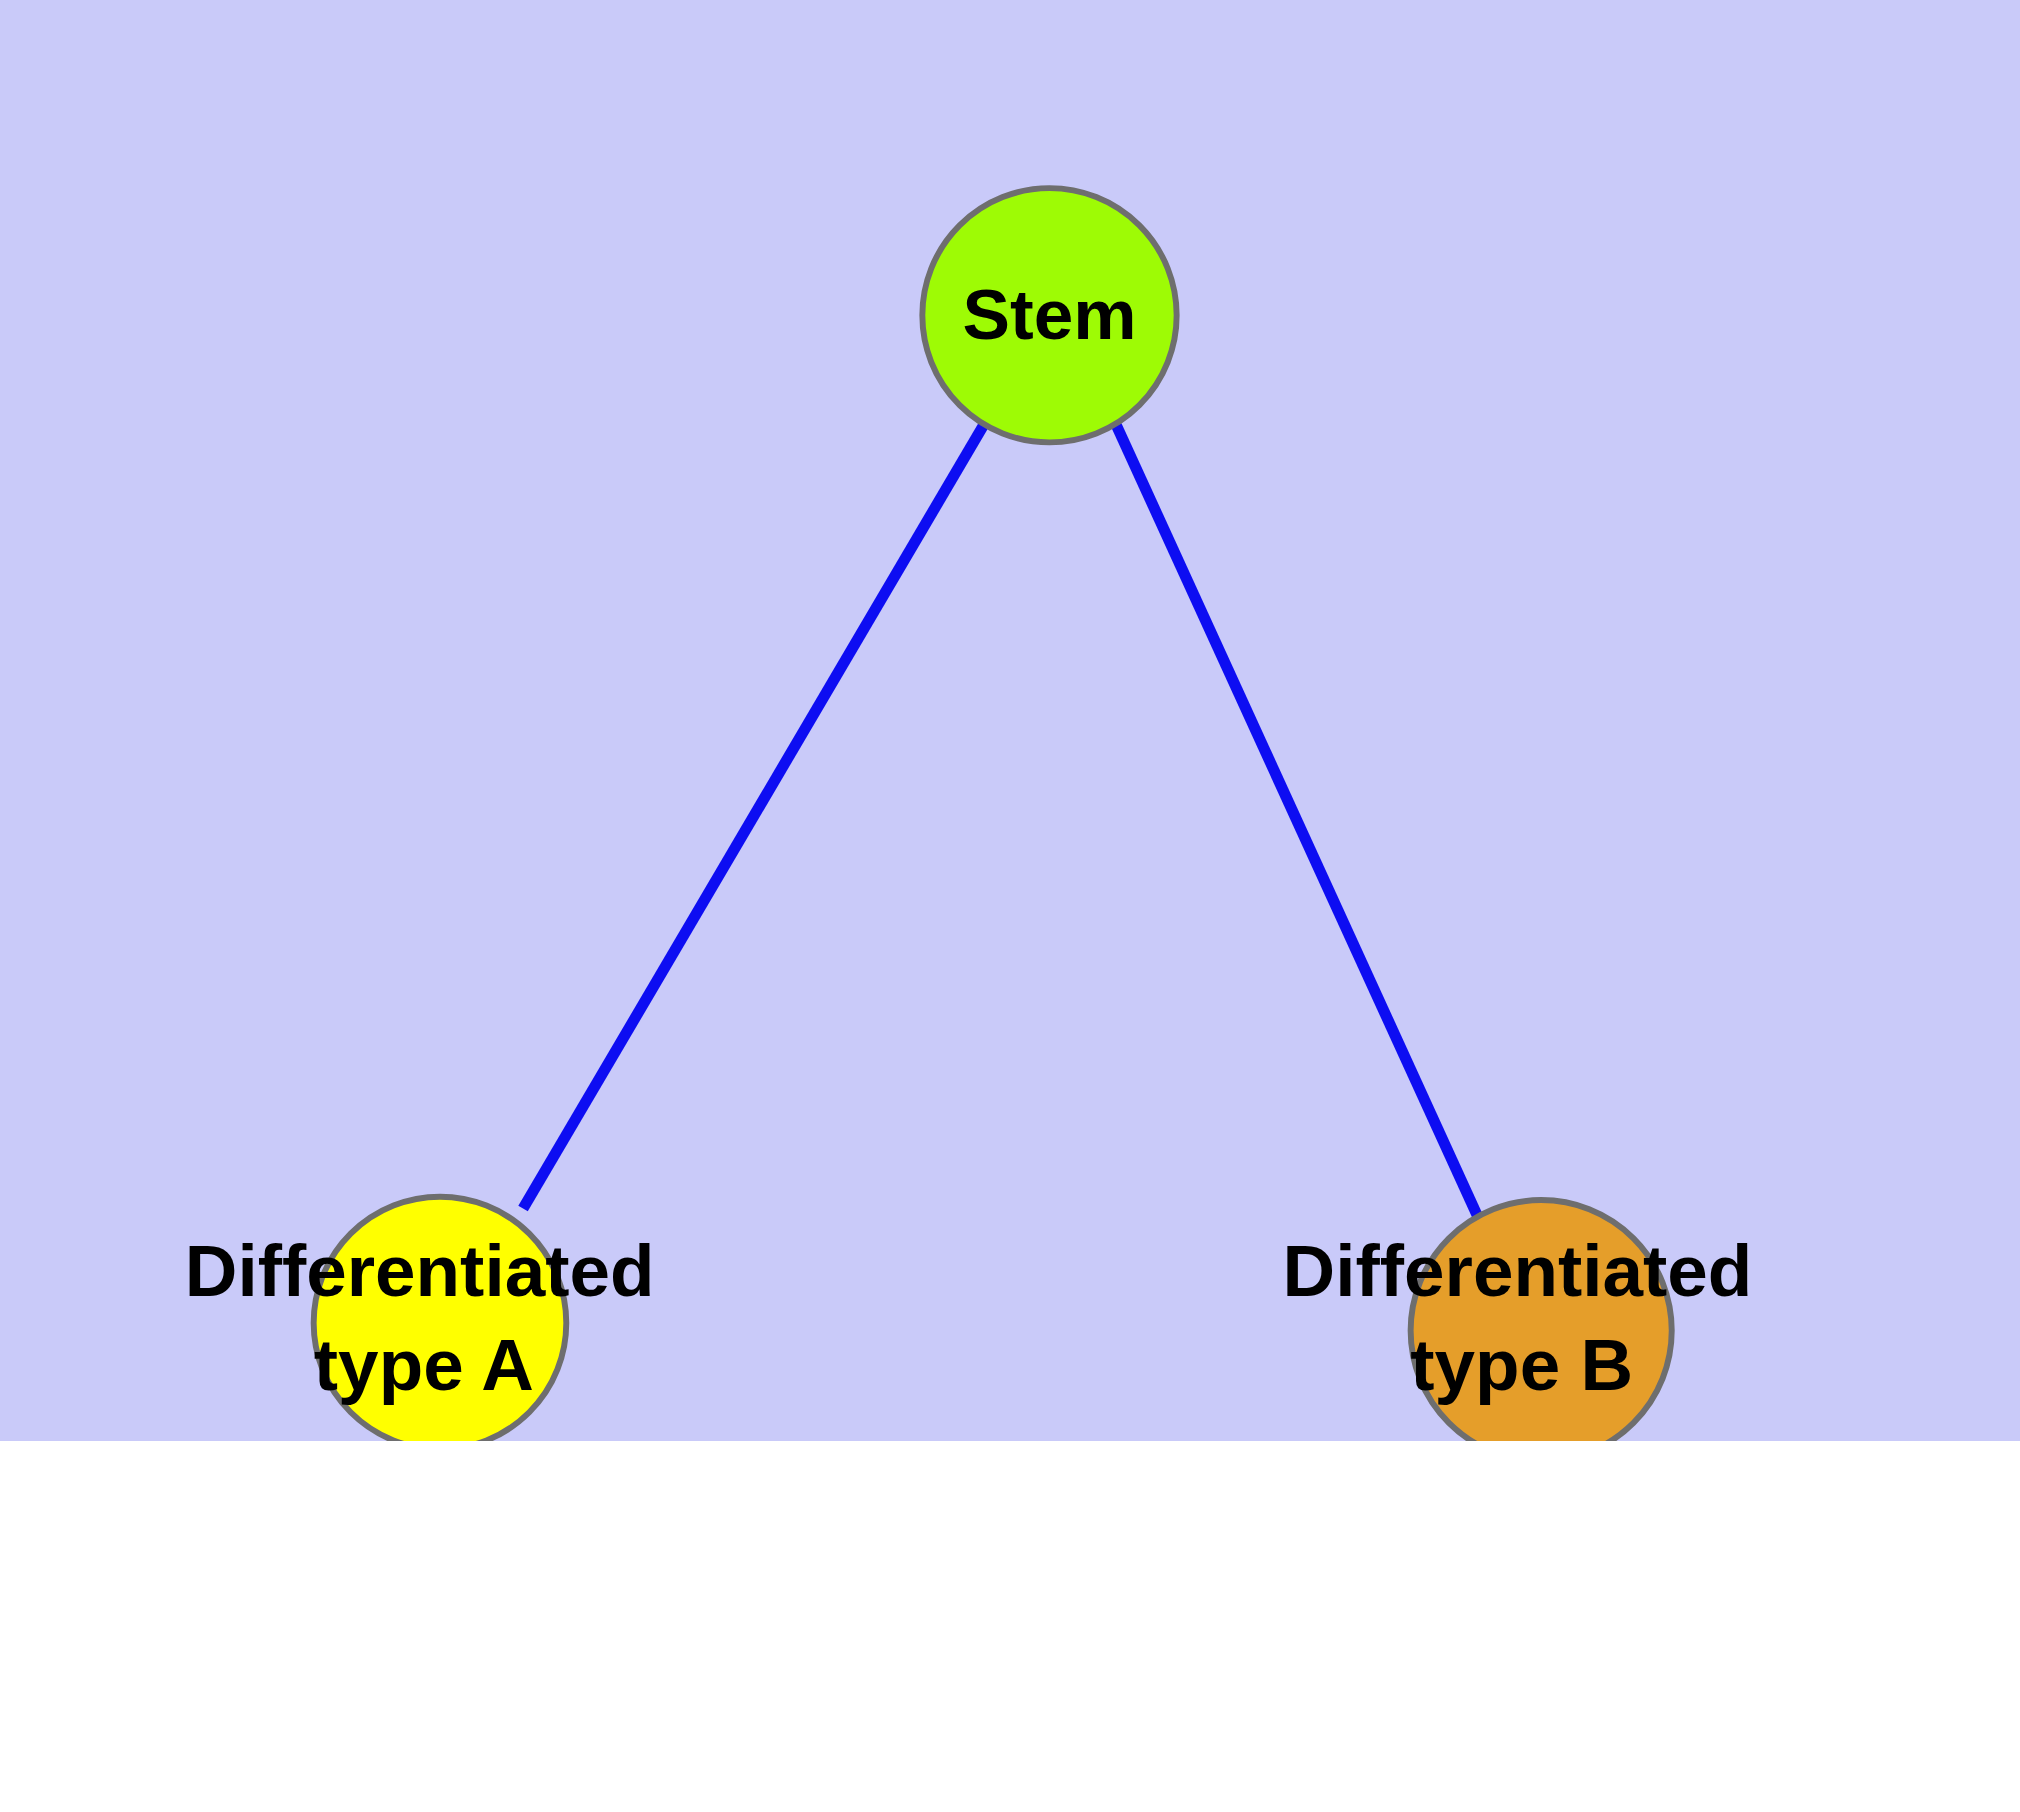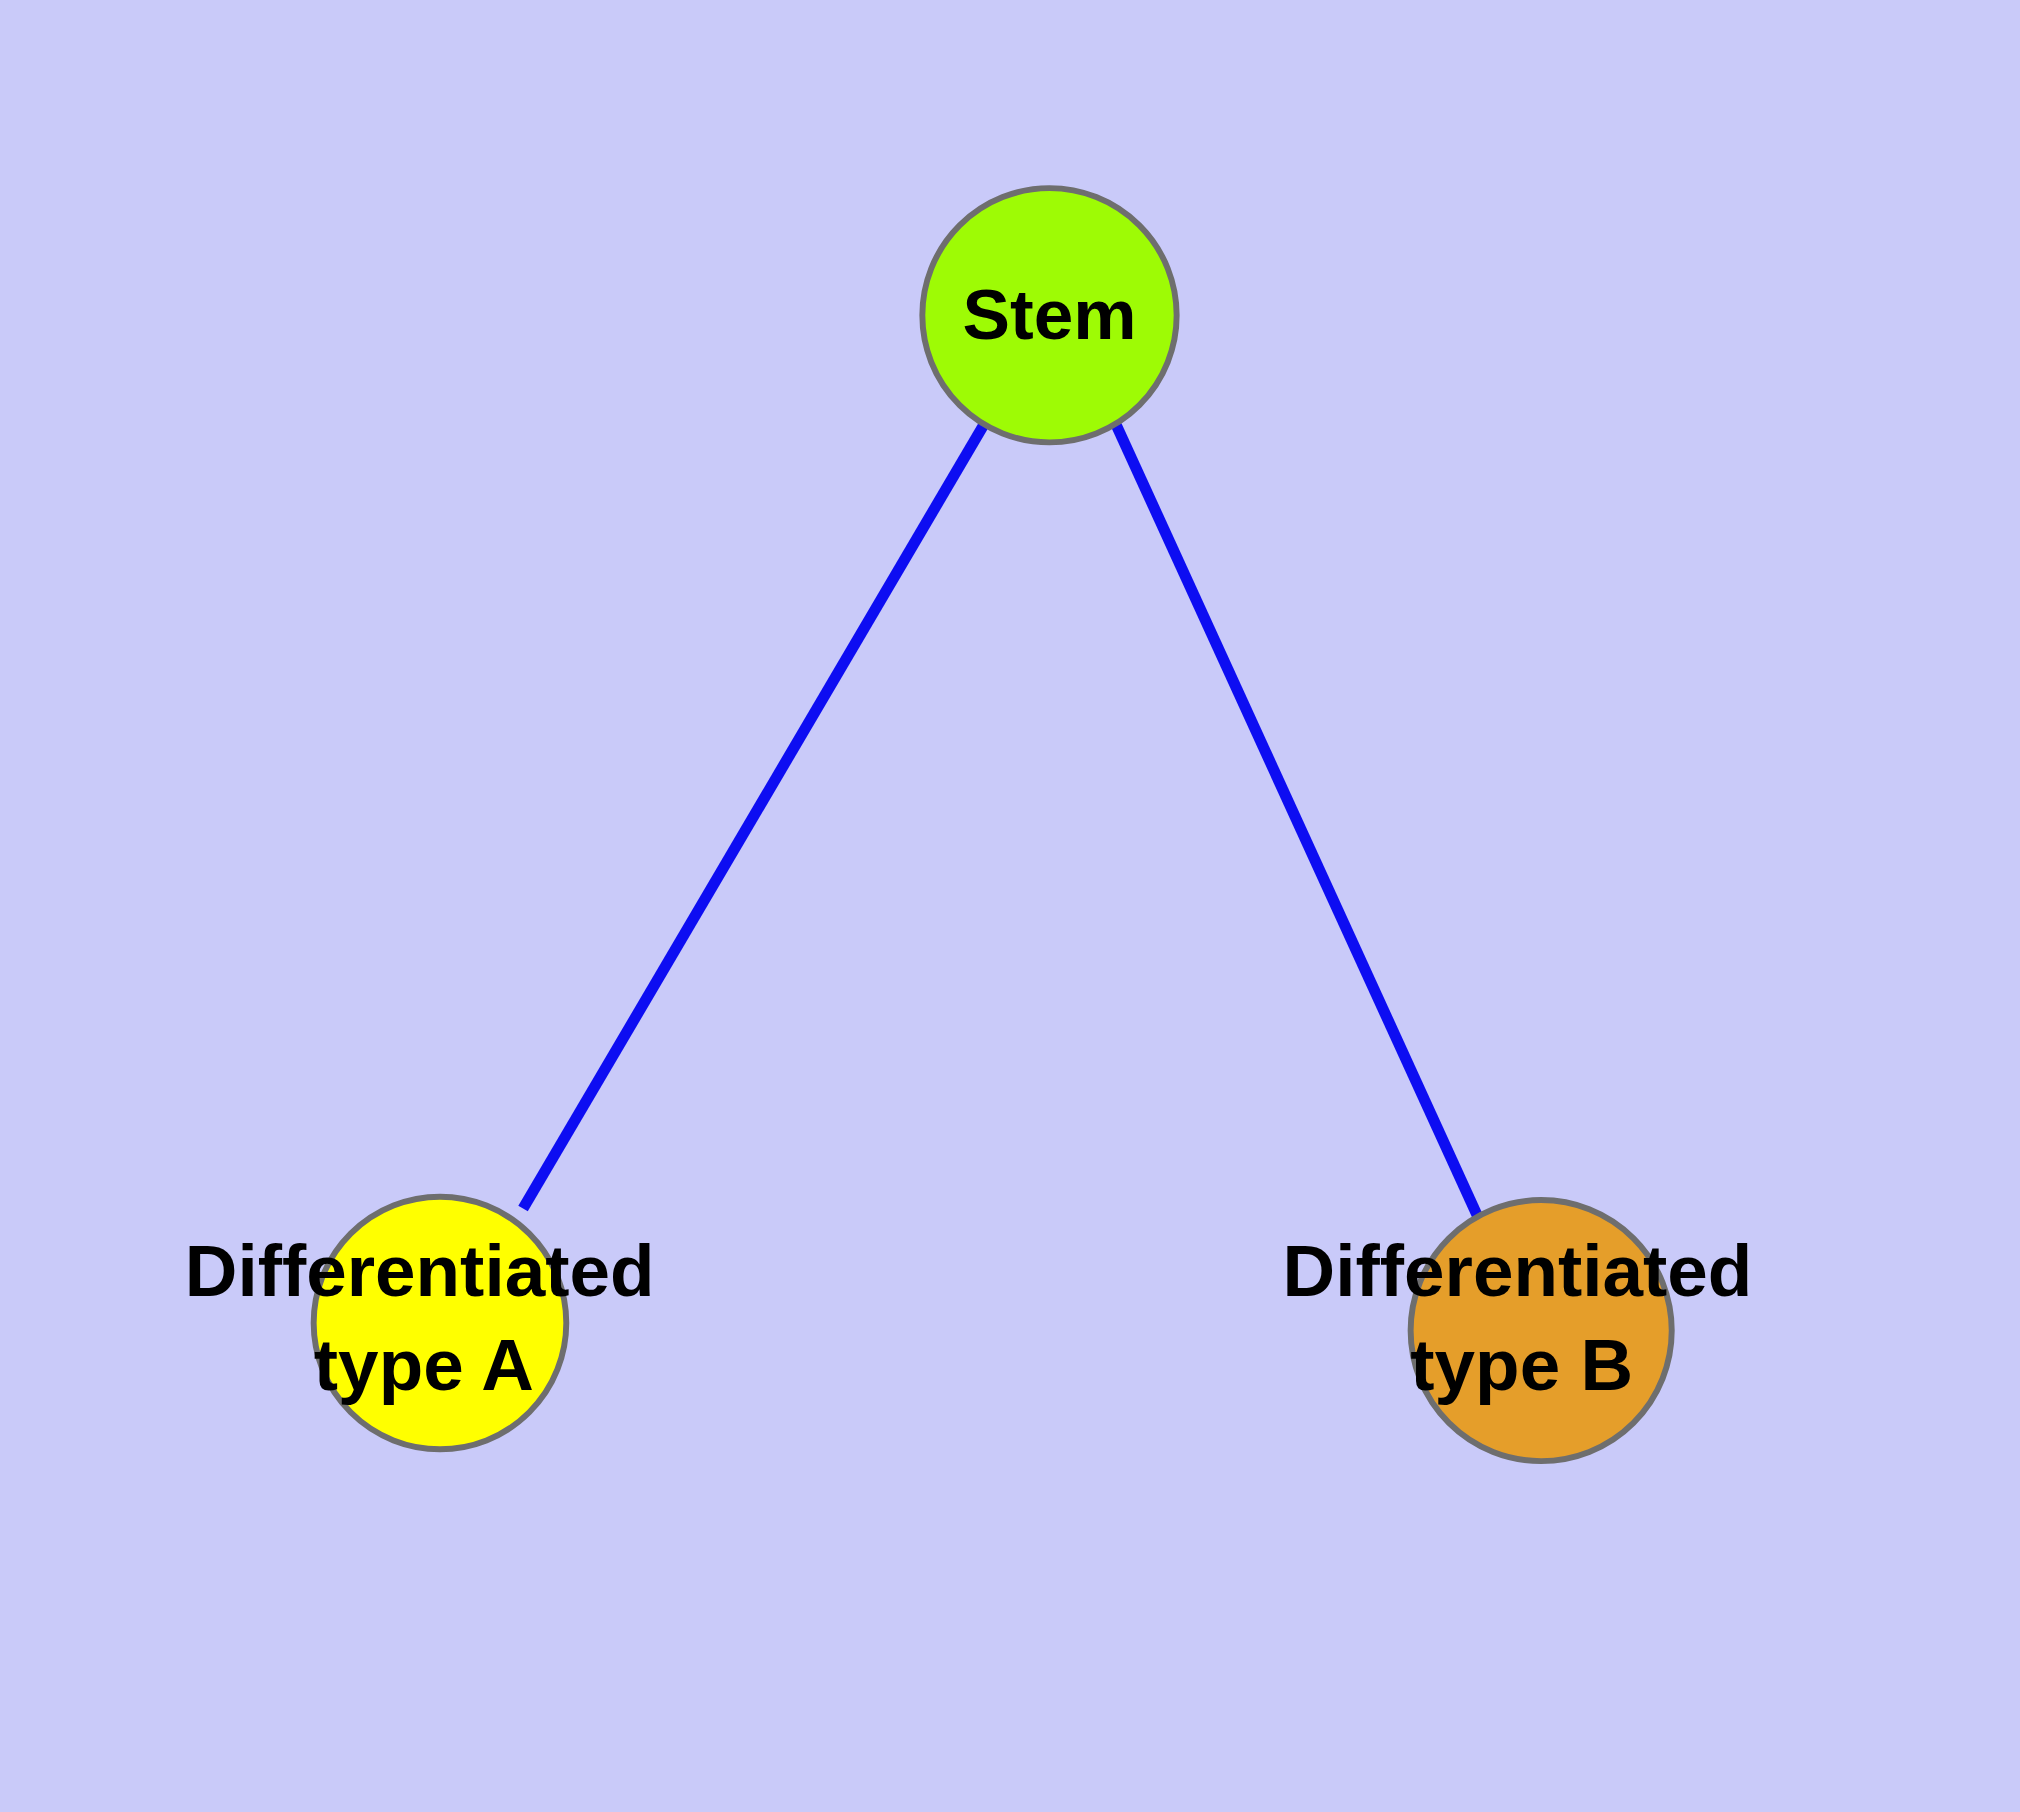--- a/index.html
+++ b/index.html
@@ -40,21 +40,21 @@
   .node-label-stem {
     font-size: 84px;
   }
   .node-label-leaf {
     font-size: 86px;
   }
 </style>
 </head>
 <body>
 
-<div id="stage" style="width: 2021px; height: 1812px;">
+<div id="stage" style="width: 2021px; height: 1441px;">
 
   <div id="canvas-bg" style="background: rgb(201, 202, 249);"></div>
 
   <svg class="graph-layer" viewBox="0 0 2384 2138" preserveAspectRatio="none">
 
     <g>
       <line x1="1160" y1="502" x2="617" y2="1426" stroke="#0d0df2" stroke-width="13" stroke-linecap="butt"></line>
       <line x1="1317" y1="502" x2="1743" y2="1435" stroke="#0d0df2" stroke-width="13" stroke-linecap="butt"></line>
     </g>
 

